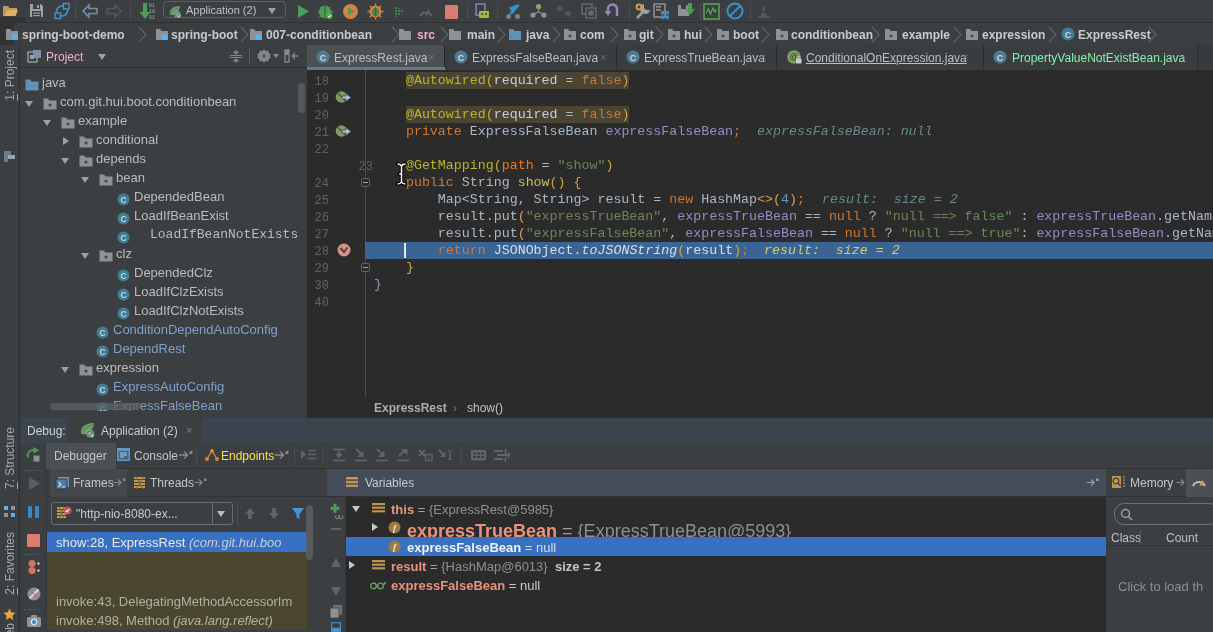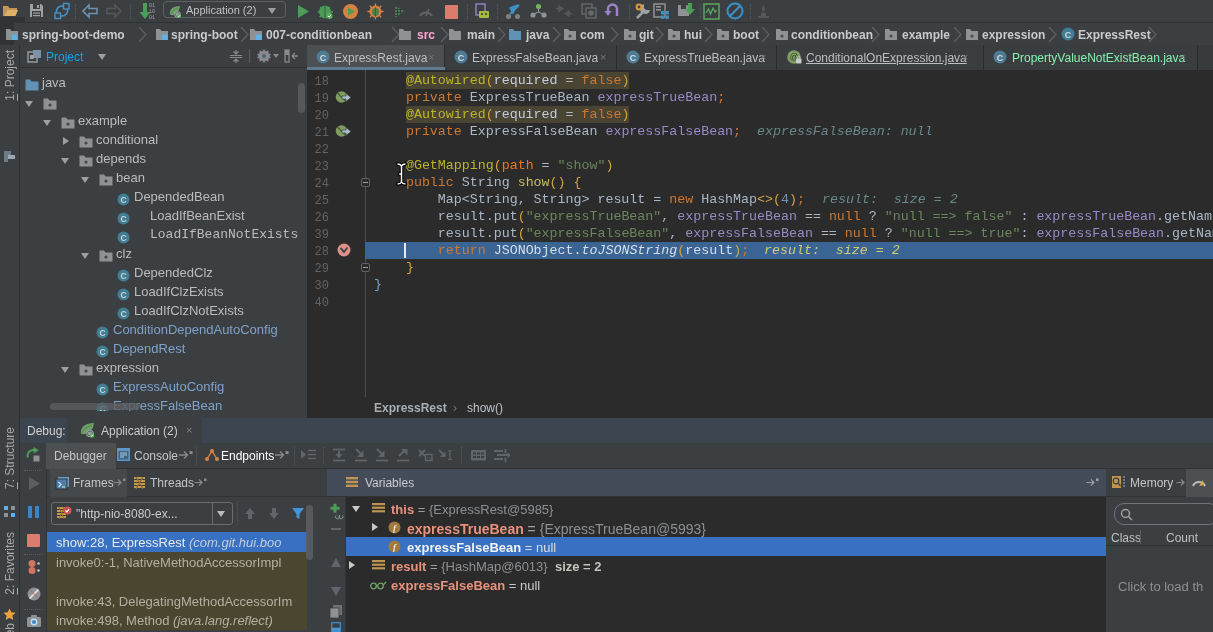--- a/index.html
+++ b/index.html
@@ -320,21 +320,21 @@
 </div>
 
 <div class="ab" id="project" style="left:20px;top:45px;width:287px;height:373px;background:#3C3F41;overflow:hidden;">
 
   <div class="ab" style="left:0;top:0;width:287px;height:23px;border-bottom:1px solid #2E3032;box-sizing:border-box;">
     <svg style="left:7px;top:4px;" width="15" height="15" viewBox="0 0 15 15">
       <rect x="1" y="3" width="9" height="10" fill="none" stroke="#9AA0A3" stroke-width="1.4"></rect>
       <rect x="6" y="1" width="8" height="8" fill="#7D92A5"></rect>
       <rect x="3" y="6" width="4" height="4" fill="#9AA0A3"></rect>
     </svg>
-    <span class="txt" style="left:26px;top:5px;color:#0ea5e9;">Project</span>
+    <span class="txt" style="left:26px;top:5px;color:#f9a8d4;">Project</span>
     <div class="tri trid ab" style="left:78px;top:9px;border-top-color:#9DA0A3;"></div>
     <svg style="left:209px;top:4px;" width="14" height="15" viewBox="0 0 14 15">
       <path d="M7 1 v3 M4.5 2.5 L7 5 L9.5 2.5 M7 14 v-3 M4.5 12.5 L7 10 L9.5 12.5" stroke="#87898C" stroke-width="1.2" fill="none"></path>
       <path d="M1 6.5 h12 M1 8.5 h12" stroke="#87898C" stroke-width="1.2"></path>
     </svg>
     <div class="ab" style="left:229px;top:4px;width:1px;height:14px;background:#5A5D5F;"></div>
     <svg style="left:237px;top:4px;" width="14" height="14" viewBox="0 0 14 14">
       <path d="M7 0 L8.6 2.2 L11.3 1.5 L11.6 4.3 L14 5.3 L12.5 7 L14 8.7 L11.6 9.7 L11.3 12.5 L8.6 11.8 L7 14 L5.4 11.8 L2.7 12.5 L2.4 9.7 L0 8.7 L1.5 7 L0 5.3 L2.4 4.3 L2.7 1.5 L5.4 2.2 Z" fill="#87898C"></path>
       <circle cx="7" cy="7" r="2" fill="#4B6378"></circle>
     </svg>
@@ -348,20 +348,21 @@
 
   <svg style="left:5px;top:33.5px;" width="14" height="12" viewBox="0 0 14 12">
       <path d="M0.5 0.5h4.5l1.5 2H13.5v9H0.5z" fill="#6191B5"></path>
     </svg>
   <div class="treerow" style="left:22px;top:29.5px;">java</div>
   <div class="tri trid ab" style="left:5px;top:55.5px;"></div>
   <svg style="left:23px;top:52.5px;" width="14" height="12" viewBox="0 0 14 12">
       <path d="M0.5 0.5h4.5l1.5 2H13.5v9H0.5z" fill="#8E9295"></path>
       <circle cx="7" cy="7" r="1.6" fill="#46494B"></circle>
     </svg>
+  <div class="treerow" style="left:40px;top:48.5px;">com.git.hui.boot.conditionbean</div>
   <div class="tri trid ab" style="left:23px;top:74.5px;"></div>
   <svg style="left:41px;top:71.5px;" width="14" height="12" viewBox="0 0 14 12">
       <path d="M0.5 0.5h4.5l1.5 2H13.5v9H0.5z" fill="#8E9295"></path>
       <circle cx="7" cy="7" r="1.6" fill="#46494B"></circle>
     </svg>
   <div class="treerow" style="left:58px;top:67.5px;">example</div>
   <div class="tri trir ab" style="left:43px;top:91.5px;"></div>
   <svg style="left:59px;top:90.5px;" width="14" height="12" viewBox="0 0 14 12">
       <path d="M0.5 0.5h4.5l1.5 2H13.5v9H0.5z" fill="#8E9295"></path>
       <circle cx="7" cy="7" r="1.6" fill="#46494B"></circle>
@@ -381,21 +382,21 @@
   <div class="treerow" style="left:96px;top:124.5px;">bean</div>
   <svg style="left:97px;top:147.5px;" width="13" height="13" viewBox="0 0 13 13">
       <circle cx="6.5" cy="6.5" r="6" fill="#3F7E95"></circle>
       <text x="6.5" y="10" text-anchor="middle" font-size="8.5" font-weight="bold" fill="#CDD2D5" font-family="Liberation Sans">C</text>
     </svg>
   <div class="treerow" style="left:114px;top:143.5px;">DependedBean</div>
   <svg style="left:97px;top:166.5px;" width="13" height="13" viewBox="0 0 13 13">
       <circle cx="6.5" cy="6.5" r="6" fill="#3F7E95"></circle>
       <text x="6.5" y="10" text-anchor="middle" font-size="8.5" font-weight="bold" fill="#CDD2D5" font-family="Liberation Sans">C</text>
     </svg>
-  <div class="treerow" style="left:130px;top:162.5px;text-align:right;">LoadIfBeanExist</div>
+  <div class="treerow" style="left:114px;top:162.5px;text-align:right;">LoadIfBeanExist</div>
   <svg style="left:97px;top:185.5px;" width="13" height="13" viewBox="0 0 13 13">
       <circle cx="6.5" cy="6.5" r="6" fill="#3F7E95"></circle>
       <text x="6.5" y="10" text-anchor="middle" font-size="8.5" font-weight="bold" fill="#CDD2D5" font-family="Liberation Sans">C</text>
     </svg>
   <div class="treerow" style="left:130px;top:181.5px;font-family:Liberation Mono, monospace;">LoadIfBeanNotExists</div>
   <div class="tri trid ab" style="left:61px;top:207.5px;"></div>
   <svg style="left:79px;top:204.5px;" width="14" height="12" viewBox="0 0 14 12">
       <path d="M0.5 0.5h4.5l1.5 2H13.5v9H0.5z" fill="#8E9295"></path>
       <circle cx="7" cy="7" r="1.6" fill="#46494B"></circle>
     </svg>
@@ -491,25 +492,25 @@
   <div class="ab" style="left:0;top:25px;width:906px;height:327px;background:#2B2B2B;"></div>
   <div class="ab" style="left:58px;top:25px;width:1px;height:327px;background:#4B4D4F;"></div>
   <div class="ab" style="left:98.9px;top:27px;width:223.5px;height:17px;background:#4A4433;"></div>
   <div class="ab" style="left:98.9px;top:61px;width:223.5px;height:17px;background:#4A4433;"></div>
   <div class="ab" style="left:58px;top:197px;width:848px;height:17px;background:#3A6494;"></div>
   <div class="lnum" style="left:0px;top:29px;">18</div>
   <div class="lnum" style="left:0px;top:46px;">19</div>
   <div class="lnum" style="left:0px;top:63px;">20</div>
   <div class="lnum" style="left:0px;top:80px;">21</div>
   <div class="lnum" style="left:0px;top:97px;">22</div>
-  <div class="lnum" style="left:0px;top:114px;">23</div>
+  <div class="lnum" style="left:0px;top:114px;padding-left:44px;">23</div>
   <div class="lnum" style="left:0px;top:131px;">24</div>
   <div class="lnum" style="left:0px;top:148px;">25</div>
   <div class="lnum" style="left:0px;top:165px;">26</div>
-  <div class="lnum" style="left:0px;top:182px;">39</div>
+  <div class="lnum" style="left:0px;top:182px;">27</div>
   <div class="lnum" style="left:0px;top:199px;">28</div>
   <div class="lnum" style="left:0px;top:216px;">29</div>
   <div class="lnum" style="left:0px;top:233px;">30</div>
   <div class="lnum" style="left:0px;top:250px;">40</div>
   <svg style="left:28px;top:46px;" width="18" height="14" viewBox="0 0 18 14">
       <circle cx="6.5" cy="6" r="5.8" fill="#7E9C60"></circle>
       <path d="M2.5 2 L10.5 10" stroke="#4A5A3C" stroke-width="1.2"></path>
       <path d="M7 5 h4 V2.5 l5 4 -5 4 V8 h-4 Z" fill="#A9BDCB" stroke="#3C4346" stroke-width="0.7"></path>
     </svg>
   <svg style="left:28px;top:80px;" width="18" height="14" viewBox="0 0 18 14">
@@ -520,21 +521,20 @@
   <svg style="left:30px;top:198px;" width="14" height="14" viewBox="0 0 14 14">
       <circle cx="7" cy="7" r="6.5" fill="#DE8F88"></circle>
       <path d="M3.5 5 L7 9 L10.5 4.5" stroke="#454A4D" stroke-width="2" fill="none"></path>
     </svg>
   <div class="ab" style="left:54px;top:133px;width:9px;height:9px;border:1px solid #5F6265;border-radius:2px;background:#2B2B2B;box-sizing:border-box;"></div>
   <div class="ab" style="left:56px;top:137px;width:5px;height:1px;background:#9DA0A3;"></div>
   <div class="ab" style="left:54px;top:218px;width:9px;height:9px;border:1px solid #5F6265;border-radius:2px;background:#2B2B2B;box-sizing:border-box;"></div>
   <div class="ab" style="left:56px;top:222px;width:5px;height:1px;background:#9DA0A3;"></div>
   <div class="ab" style="left:97px;top:198px;width:1.5px;height:15px;background:#E8E8E8;"></div>
   <div class="code" style="top:27px;">    <span class="ann">@Autowired</span><span class="gld">(</span><span class="par">required</span> = <span class="kw">false</span><span class="gld">)</span></div>
-  <div class="code" style="top:44px;">    <span class="kw">private</span> ExpressTrueBean <span class="fld">expressTrueBean</span><span class="sem">;</span></div>
   <div class="code" style="top:61px;">    <span class="ann">@Autowired</span><span class="gld">(</span><span class="par">required</span> = <span class="kw">false</span><span class="gld">)</span></div>
   <div class="code" style="top:78px;">    <span class="kw">private</span> ExpressFalseBean <span class="fld">expressFalseBean</span><span class="sem">;</span></div>
   <div class="code" style="top:112px;">    <span class="ann">@GetMapping</span><span class="gld">(</span><span class="anp">path</span> = <span class="str">"show"</span><span class="gld">)</span></div>
   <div class="code" style="top:129px;">    <span class="kw">public</span> String <span class="mth">show</span><span class="gld">() {</span></div>
   <div class="code" style="top:146px;">        Map&lt;String, String&gt; result = <span class="kw">new</span> HashMap<span class="gld">&lt;&gt;(</span><span class="num">4</span><span class="gld">)</span><span class="sem">;</span></div>
   <div class="code" style="top:163px;">        result.put<span class="gld">(</span><span class="str">"expressTrueBean"</span>, <span class="fld">expressTrueBean</span> == <span class="kw">null</span> ? <span class="str">"null ==&gt; false"</span> : <span class="fld">expressTrueBean</span>.getName());</div>
   <div class="code" style="top:180px;">        result.put<span class="gld">(</span><span class="str">"expressFalseBean"</span>, <span class="fld">expressFalseBean</span> == <span class="kw">null</span> ? <span class="str">"null ==&gt; true"</span>: <span class="fld">expressFalseBean</span>.getName());</div>
   <div class="code" style="top:197px;">        <span class="kw">return</span><span class="w28"> JSONObject.</span><span class="w28 it">toJSONString</span><span class="gld">(</span><span class="w28">result</span><span class="gld">)</span><span class="sem">;</span></div>
   <div class="code" style="top:214px;">    <span class="gld">}</span></div>
   <div class="code" style="top:231px;"><span class="brc30">}</span></div>
@@ -584,21 +584,21 @@
       <path d="M1 5 h8 M6 1.5 L9.5 5 L6 8.5" stroke="#87898C" stroke-width="1.4" fill="none"></path>
       <rect x="11.5" y="1" width="3" height="3" fill="#87898C"></rect>
     </svg>
   <div class="ab" style="left:176px;top:28px;width:1px;height:20px;background:#4A4D4F;"></div>
   <svg style="left:184px;top:29px;" width="16" height="16" viewBox="0 0 16 16">
       <circle cx="3" cy="12" r="2" fill="#D58344"></circle>
       <circle cx="8" cy="4" r="2" fill="#D58344"></circle>
       <circle cx="13" cy="12" r="2" fill="#D58344"></circle>
       <path d="M3 12 L8 4 L13 12" stroke="#D58344" stroke-width="1.4" fill="none"></path>
     </svg>
-  <span class="txt" style="left:201px;top:31px;color:#ffffff;">Endpoints</span>
+  <span class="txt" style="left:201px;top:31px;color:#fde047;">Endpoints</span>
   <svg style="left:254px;top:32px;" width="15" height="10" viewBox="0 0 15 10">
       <path d="M1 5 h8 M6 1.5 L9.5 5 L6 8.5" stroke="#87898C" stroke-width="1.4" fill="none"></path>
       <rect x="11.5" y="1" width="3" height="3" fill="#87898C"></rect>
     </svg>
   <div class="ab" style="left:274px;top:28px;width:1px;height:20px;background:#4A4D4F;"></div>
   <svg style="left:280px;top:30px;" width="17" height="14" viewBox="0 0 17 14">
       <path d="M1 2 L6 6.5 L1 11 Z" fill="#5F6569"></path>
       <path d="M8 2.5 h8 M8 6.5 h8 M8 10.5 h8" stroke="#5F6569" stroke-width="1.7"></path>
     </svg>
   <div class="ab" style="left:303px;top:29px;width:1px;height:17px;border-left:1px dotted #54585A;"></div>
@@ -741,21 +741,20 @@
     </svg>
   <svg style="left:247px;top:88px;" width="14" height="15" viewBox="0 0 14 15">
       <path d="M7 13 L12 7 L9 7 L9 2 L5 2 L5 7 L2 7 Z" fill="#61656A"></path>
     </svg>
   <svg style="left:271px;top:88px;" width="14" height="15" viewBox="0 0 14 15">
       <path d="M1 2 L13 2 L8.5 8 L8.5 13 L5.5 11.5 L5.5 8 Z" fill="#4395D6"></path>
     </svg>
   <div class="ab" style="left:27px;top:114px;width:260px;height:19.5px;background:#3870C2;"></div>
   <div class="ab txt" style="left:36px;top:117px;font-size:13px;color:#E8EBEE;white-space:pre;">show:28, ExpressRest <span style="font-style:italic;color:#C4CEDC;">(com.git.hui.boo</span></div>
   <div class="ab" style="left:27px;top:133.5px;width:260px;height:19.5px;background:#4A4630;"></div>
-  <div class="ab txt" style="left:36px;top:136.5px;font-size:13px;color:#B2B1A1;white-space:pre;">invoke0:-1, NativeMethodAccessorImpl<span style="font-style:italic;"></span></div>
   <div class="ab" style="left:27px;top:153.0px;width:260px;height:19.5px;background:#4A4630;"></div>
   <div class="ab" style="left:27px;top:172.5px;width:260px;height:19.5px;background:#4A4630;"></div>
   <div class="ab txt" style="left:36px;top:175.5px;font-size:13px;color:#B2B1A1;white-space:pre;">invoke:43, DelegatingMethodAccessorIm<span style="font-style:italic;"></span></div>
   <div class="ab" style="left:27px;top:192.0px;width:260px;height:19.5px;background:#4A4630;"></div>
   <div class="ab txt" style="left:36px;top:195.0px;font-size:13px;color:#B2B1A1;white-space:pre;">invoke:498, Method <span style="font-style:italic;">(java.lang.reflect)</span></div>
   <div class="ab" style="left:286px;top:87px;width:7px;height:55px;background:#5B5E60;border-radius:4px;opacity:0.9;"></div>
   <div class="ab" style="left:307px;top:79px;width:19px;height:135px;background:#3C3F41;border-right:1px solid #333639;box-sizing:border-box;"></div>
   <svg style="left:309px;top:85px;" width="16" height="16" viewBox="0 0 16 16">
       <path d="M6 1 h4 v4 h4 v4 h-4 v4 h-4 v-4 H2 V5 h4 Z" fill="#4C9D57" transform="scale(0.75)"></path>
       <path d="M7 12.5 a2 2 0 1 0 3 0 M10.5 12.5 a2 2 0 1 0 3 0 M10 12.5 h0.8" stroke="#8E9295" stroke-width="1" fill="none"></path>
@@ -781,21 +780,21 @@
       <rect x="0" y="0" width="13" height="2.2" fill="#C09552"></rect>
       <rect x="0" y="3.6" width="13" height="2.2" fill="#C09552"></rect>
       <rect x="0" y="7.2" width="13" height="2.2" fill="#C09552"></rect>
     </svg>
   <div class="ab txt" style="left:371px;top:84px;font-size:13px;white-space:pre;"><span style="color:#E8927E;font-weight:bold;">this</span><span style="color:#9DA0A3;"> = </span><span style="color:#8C9093;">{ExpressRest@5985}</span></div>
   <div class="tri trir ab" style="left:352px;top:105px;border-left-color:#C6C9CB;"></div>
   <svg style="left:368px;top:103px;" width="13" height="13" viewBox="0 0 13 13">
       <circle cx="6.5" cy="6.5" r="6" fill="#A1793C"></circle>
       <text x="6.5" y="10" text-anchor="middle" font-size="9" font-style="italic" font-weight="bold" fill="#E8EBEE" font-family="Liberation Serif">f</text>
     </svg>
-  <div class="ab txt" style="left:387px;top:103px;font-size:14px;white-space:pre;"><span style="color:#E8927E;font-weight:bold;">expressTrueBean</span><span style="color:#9DA0A3;"> = </span><span style="color:#8C9093;">{ExpressTrueBean@5993}</span></div>
+  <div class="ab txt" style="left:387px;top:103px;font-size:18px;white-space:pre;"><span style="color:#E8927E;font-weight:bold;">expressTrueBean</span><span style="color:#9DA0A3;"> = </span><span style="color:#8C9093;">{ExpressTrueBean@5993}</span></div>
   <div class="ab" style="left:326px;top:119px;width:760px;height:19px;background:#3870C2;"></div>
   <svg style="left:368px;top:122px;" width="13" height="13" viewBox="0 0 13 13">
       <circle cx="6.5" cy="6.5" r="6" fill="#A1793C"></circle>
       <text x="6.5" y="10" text-anchor="middle" font-size="9" font-style="italic" font-weight="bold" fill="#E8EBEE" font-family="Liberation Serif">f</text>
     </svg>
   <div class="ab txt" style="left:387px;top:122px;font-size:13px;white-space:pre;"><span style="color:#F0F2F4;font-weight:bold;">expressFalseBean</span><span style="color:#D8DCE0;"> = null</span></div>
   <div class="tri trir ab" style="left:329px;top:143px;border-left-color:#C6C9CB;"></div>
   <svg style="left:352px;top:142px;" width="13" height="11" viewBox="0 0 13 11">
       <rect x="0" y="0" width="13" height="2.2" fill="#C09552"></rect>
       <rect x="0" y="3.6" width="13" height="2.2" fill="#C09552"></rect>

